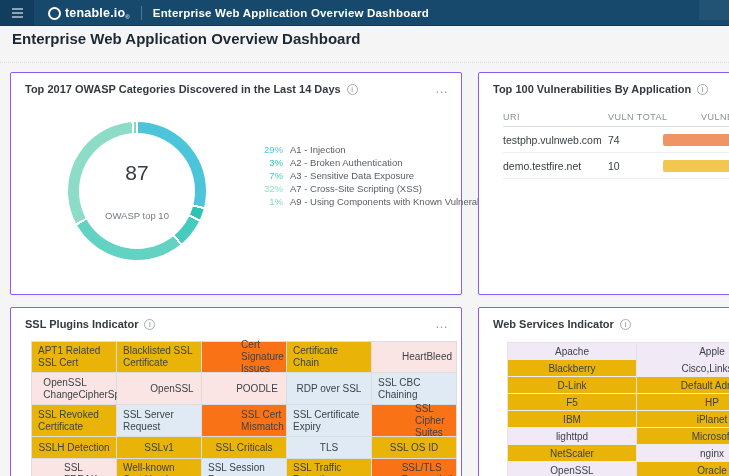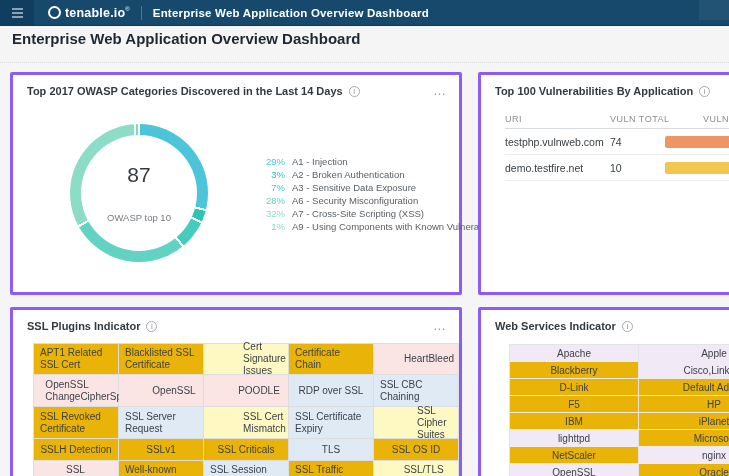--- a/index.html
+++ b/index.html
@@ -6,37 +6,37 @@
   html,body { width:729px; height:476px; overflow:hidden; background:#f5f5f6;
     font-family:"Liberation Sans","DejaVu Sans",sans-serif; }
 
   
   .topbar { position:absolute; left:0; top:0; width:729px; height:26px;
     background:#17496d; border-bottom:1px solid #0d3a5a; display:flex; align-items:center; }
   .menu-btn { width:34px; height:100%; background:#113e5f; display:flex;
     align-items:center; justify-content:center; cursor:pointer; flex:0 0 auto; }
   .hamburger { width:11px; height:2px; background:#8ba3b6;
     box-shadow:0 -4px 0 #8ba3b6, 0 4px 0 #8ba3b6; }
-  .brand { display:flex; align-items:flex-start; margin-left:14px; cursor:pointer; }
+  .brand { display:flex; align-items:flex-end; margin-left:14px; cursor:pointer; }
   .logo-ring { width:13px; height:13px; border:2px solid #ffffff; border-radius:50%;
     display:inline-block; margin-right:4px; }
   .brand-text { color:#ffffff; font-weight:bold; font-size:12.5px; letter-spacing:0.2px; }
   .reg { color:#ffffff; font-size:6px; vertical-align:super; }
   .vdiv { width:1px; height:14px; background:#4f7694; margin:0 11px; }
   .htitle { color:#ffffff; font-weight:bold; font-size:11.5px; letter-spacing:0.2px; }
   .hright { position:absolute; right:0; top:0; width:30px; height:20px;
     background:rgba(255,255,255,0.05); cursor:pointer; }
 
   
   .page-title { position:absolute; left:12px; top:30px; font-size:15px;
     font-weight:bold; color:#1e2833; }
   .section-divider { position:absolute; left:0; right:0; top:62px;
     border-top:1px dotted #dcdcdd; }
 
-  .panel { position:absolute; background:#ffffff; border:3px solid #8b5cf6;
+  .panel { position:absolute; background:#ffffff; border:1px solid #8b5cf6;
     border-radius:2px; box-shadow:0 1px 2px rgba(0,0,0,0.04); }
   #panel-owasp  { left:10px;  top:72px;  width:452px; height:223px; }
   #panel-top100 { left:478px; top:72px;  width:282px; height:223px; }
   #panel-ssl    { left:10px;  top:307px; width:452px; height:220px; }
   #panel-web    { left:478px; top:307px; width:282px; height:220px; }
   .panel-head { display:flex; align-items:center; padding:10px 12px 0 14px; }
   .panel-title { font-size:11px; font-weight:bold; color:#333a40; }
   .info-icon { width:11px; height:11px; border:1px solid #a6abb0; border-radius:50%;
     margin-left:6px; font-size:8px; line-height:9px; text-align:center; color:#8a9096;
     cursor:pointer; flex:0 0 auto; }
@@ -45,21 +45,21 @@
     letter-spacing:1px; cursor:pointer; }
   .dots::before { content:"\2026"; }
 
   
   .donut { position:absolute; left:57px; top:49px; width:138px; height:138px;
     border-radius:50%; cursor:pointer; }
   .donut-hole { position:absolute; inset:11px; background:#ffffff; border-radius:50%;
     display:flex; flex-direction:column; align-items:center; justify-content:center;gap:13px; }
   .donut-value { font-size:21px; color:#333a40; }
   .donut-label { font-size:9.5px; color:#777d82; margin-top:12px; }
-  .legend { position:absolute; left:248px; top:80px; }
+  .legend { position:absolute; left:248px; top:70px; }
   .legend-item { display:flex; align-items:center; height:13px; cursor:pointer; }
   .legend-item .pct { width:24px; text-align:right; font-size:9.5px; margin-right:7px; }
   .legend-item .lbl { font-size:9.5px; color:#5a6066; white-space:nowrap; }
 
   
   .vtable { position:absolute; left:24px; top:38px; width:500px; }
   .vrow { position:relative; height:26px; border-bottom:1px solid #ededee; }
   .vrow.vhead { height:16px; border-bottom:1px solid #d9dadb; }
   .vhead span { position:absolute; top:1px; font-size:9px; color:#8a8f94;
     letter-spacing:0.5px; }
@@ -83,21 +83,21 @@
   .webgrid { position:absolute; left:28px; top:34px; display:grid;
     grid-template-columns:129px 150px; grid-auto-rows:17px;
     border:1px solid #e3e4e6; }
   .wcell { display:flex; align-items:center; justify-content:center; font-size:10px;
     color:#3c4248; border-bottom:1px solid #ececee; cursor:pointer; }
   .wcell:nth-child(odd) { border-right:1px solid #e3e4e6; }
 
   .tone-w { background:#eab308; }
   .tone-r { background:#fbe5e4;padding-left:32px; }
   .tone-b { background:#dfeaf4; }
-  .tone-y { background:#fef9c3;padding-left:43px; }
+  .tone-y { background:#f97316;padding-left:43px; }
   .tone-p { background:#f1e9f6; }
 </style>
 </head>
 <body>
 
 <div class="topbar">
   <div class="menu-btn">
     <span class="hamburger"></span>
   </div>
   <div class="brand">
@@ -130,24 +130,20 @@
         <span class="pct" style="color: rgb(76, 197, 219);">29%</span>
         <span class="lbl">A1 - Injection</span>
       </div>
       <div class="legend-item">
         <span class="pct" style="color: rgb(47, 195, 180);">3%</span>
         <span class="lbl">A2 - Broken Authentication</span>
       </div>
       <div class="legend-item">
         <span class="pct" style="color: rgb(69, 204, 190);">7%</span>
         <span class="lbl">A3 - Sensitive Data Exposure</span>
-      </div>
-      <div class="legend-item">
-        <span class="pct" style="color: rgb(98, 211, 194);">28%</span>
-        <span class="lbl">A6 - Security Misconfiguration</span>
       </div>
       <div class="legend-item">
         <span class="pct" style="color: rgb(140, 220, 199);">32%</span>
         <span class="lbl">A7 - Cross-Site Scripting (XSS)</span>
       </div>
       <div class="legend-item">
         <span class="pct" style="color: rgb(126, 218, 190);">1%</span>
         <span class="lbl">A9 - Using Components with Known Vulnerabilities</span>
       </div>
     </div>

